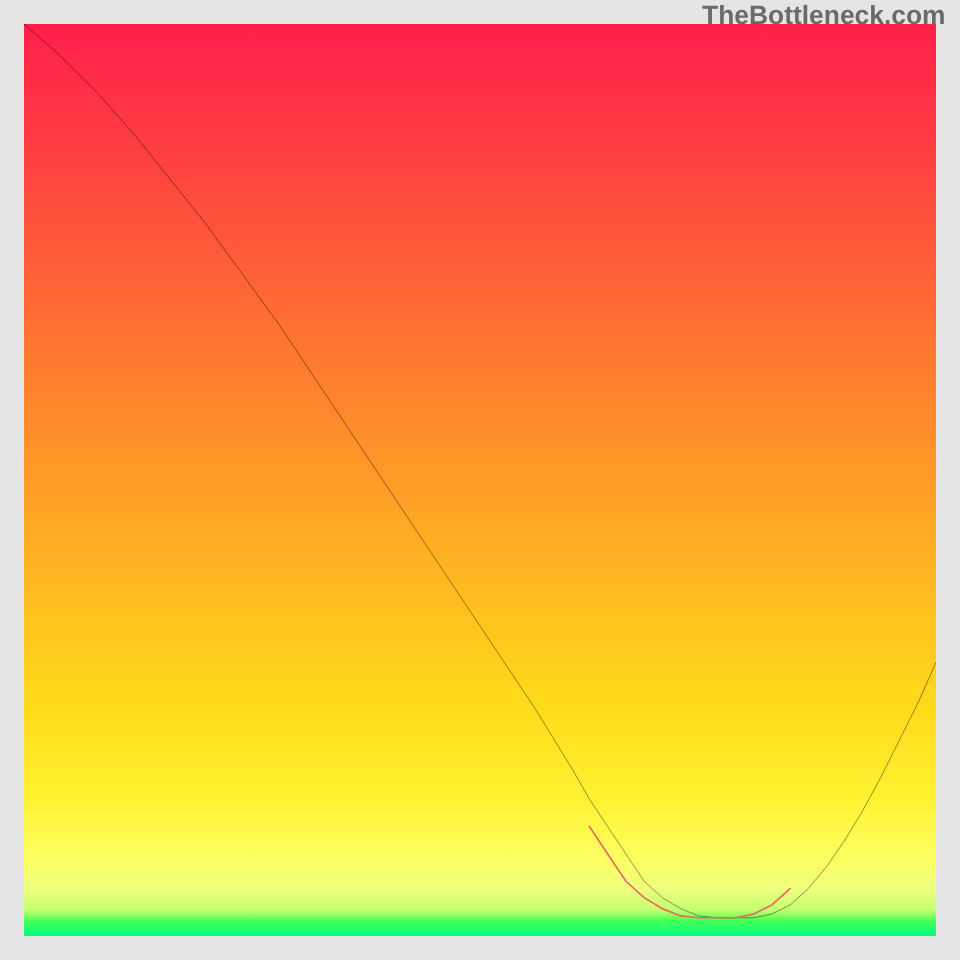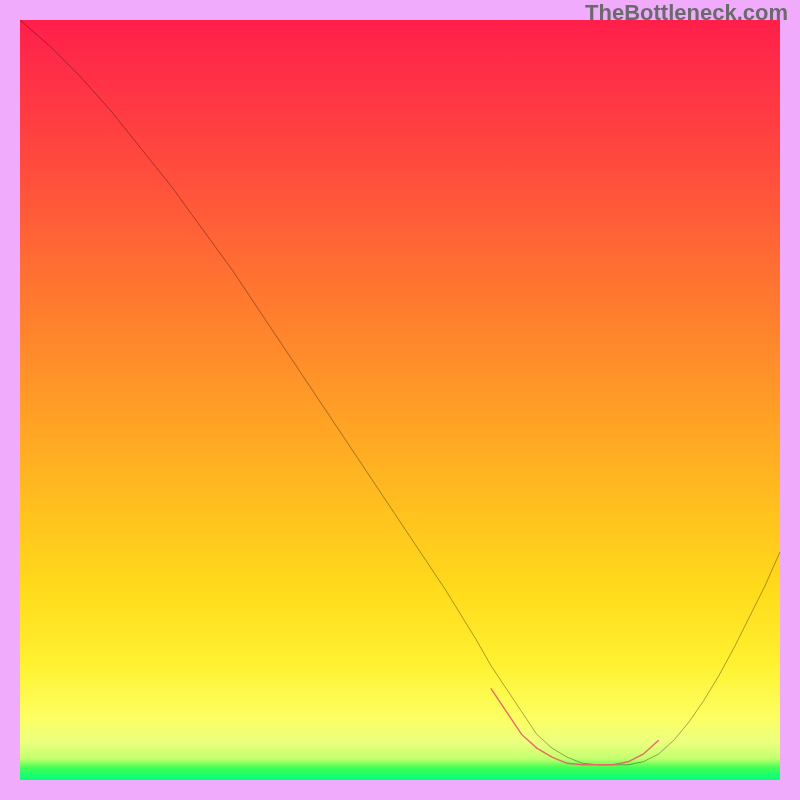--- a/index.html
+++ b/index.html
@@ -1,21 +1,21 @@
 <!DOCTYPE html>
 <html><head>
 <meta charset="utf-8">
 <style>
   * { margin: 0; padding: 0; box-sizing: border-box; }
   html, body { width: 800px; height: 800px; background: #000; overflow: hidden; }
   .frame {
     position: relative;
     width: 800px;
     height: 800px;
-    background: #f0abfc;
+    background: #e5e5e5;
   }
   .watermark {
     position: absolute;
     top: 0;
     right: 12px;
     font-family: Arial, Helvetica, sans-serif;
     font-size: 22px;
     font-weight: bold;
     color: #6a6a6a;
     letter-spacing: 0;

